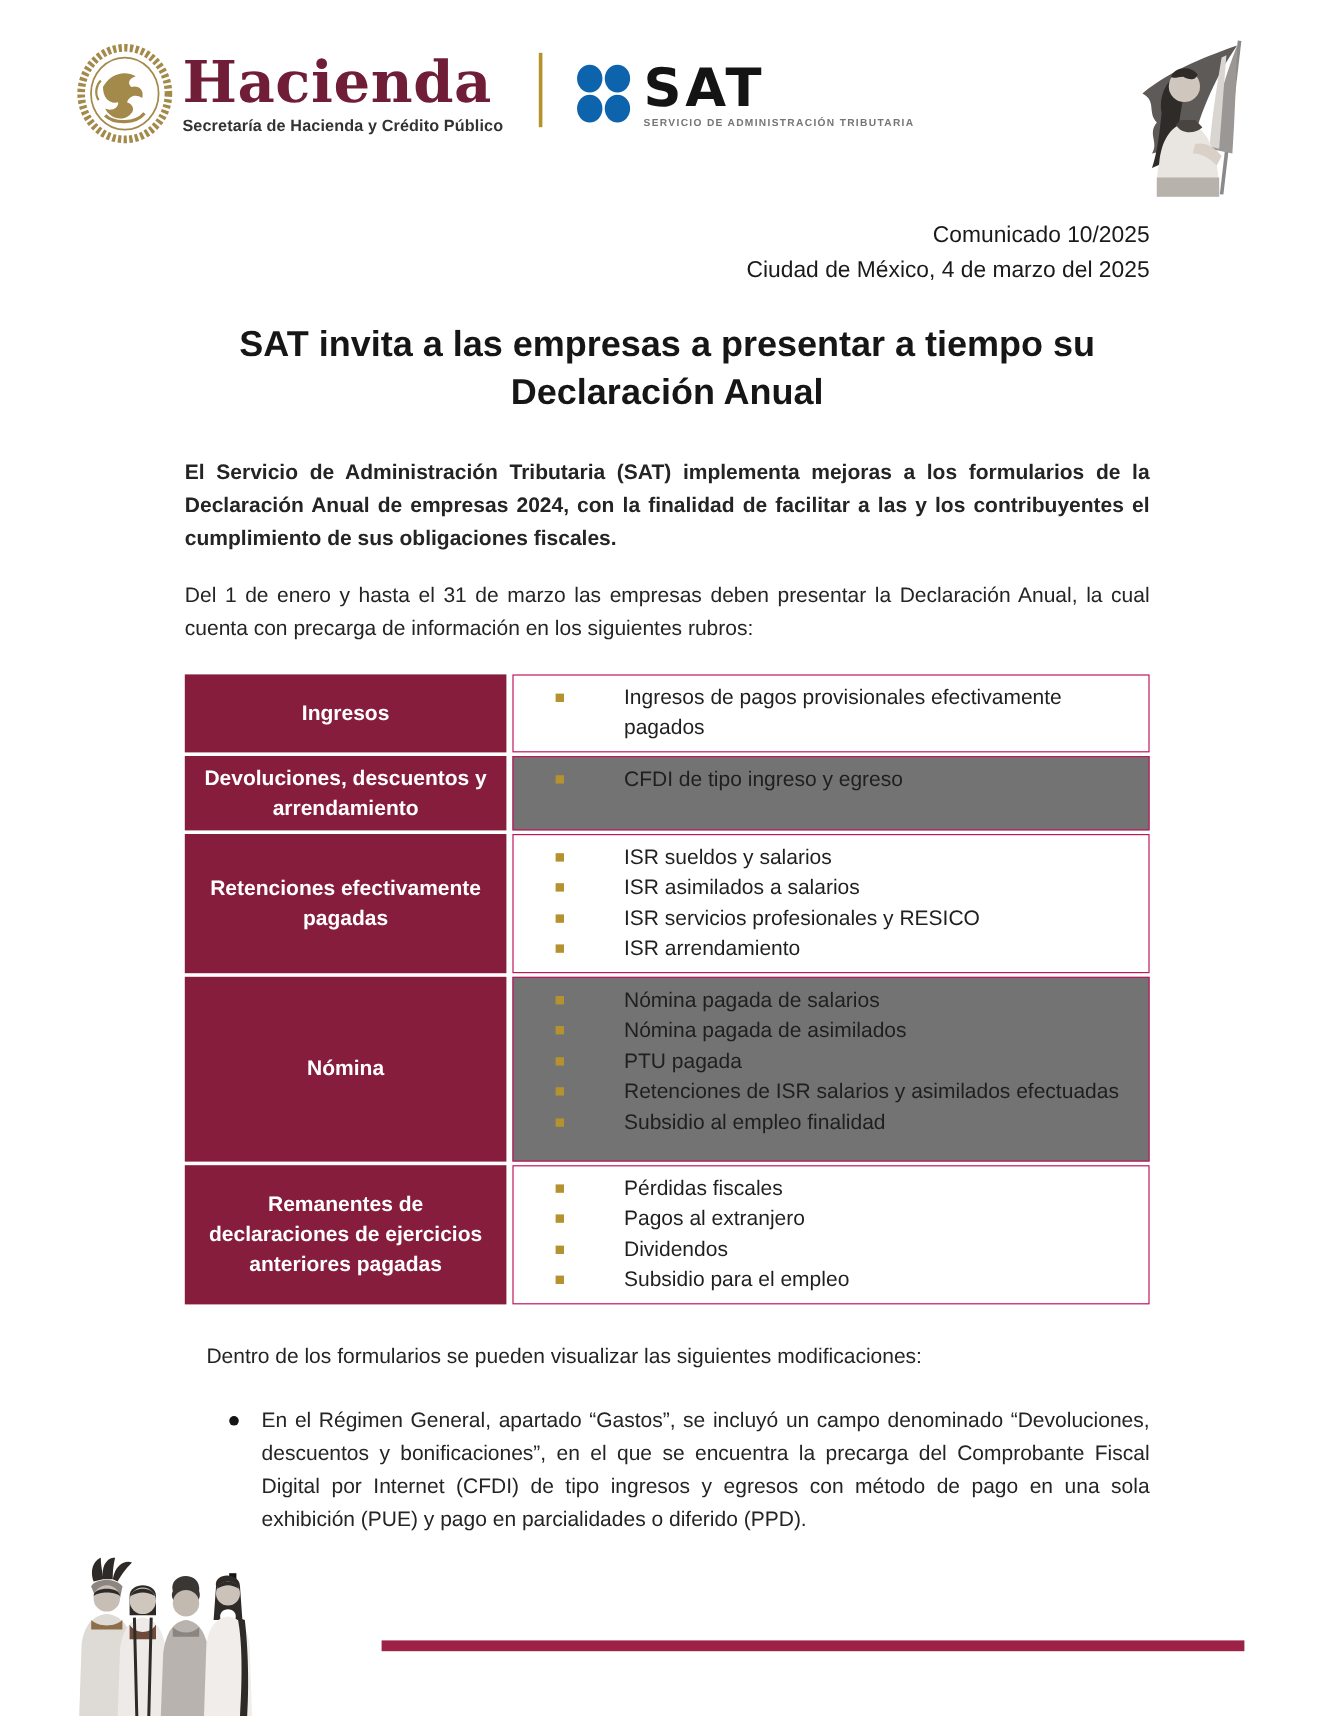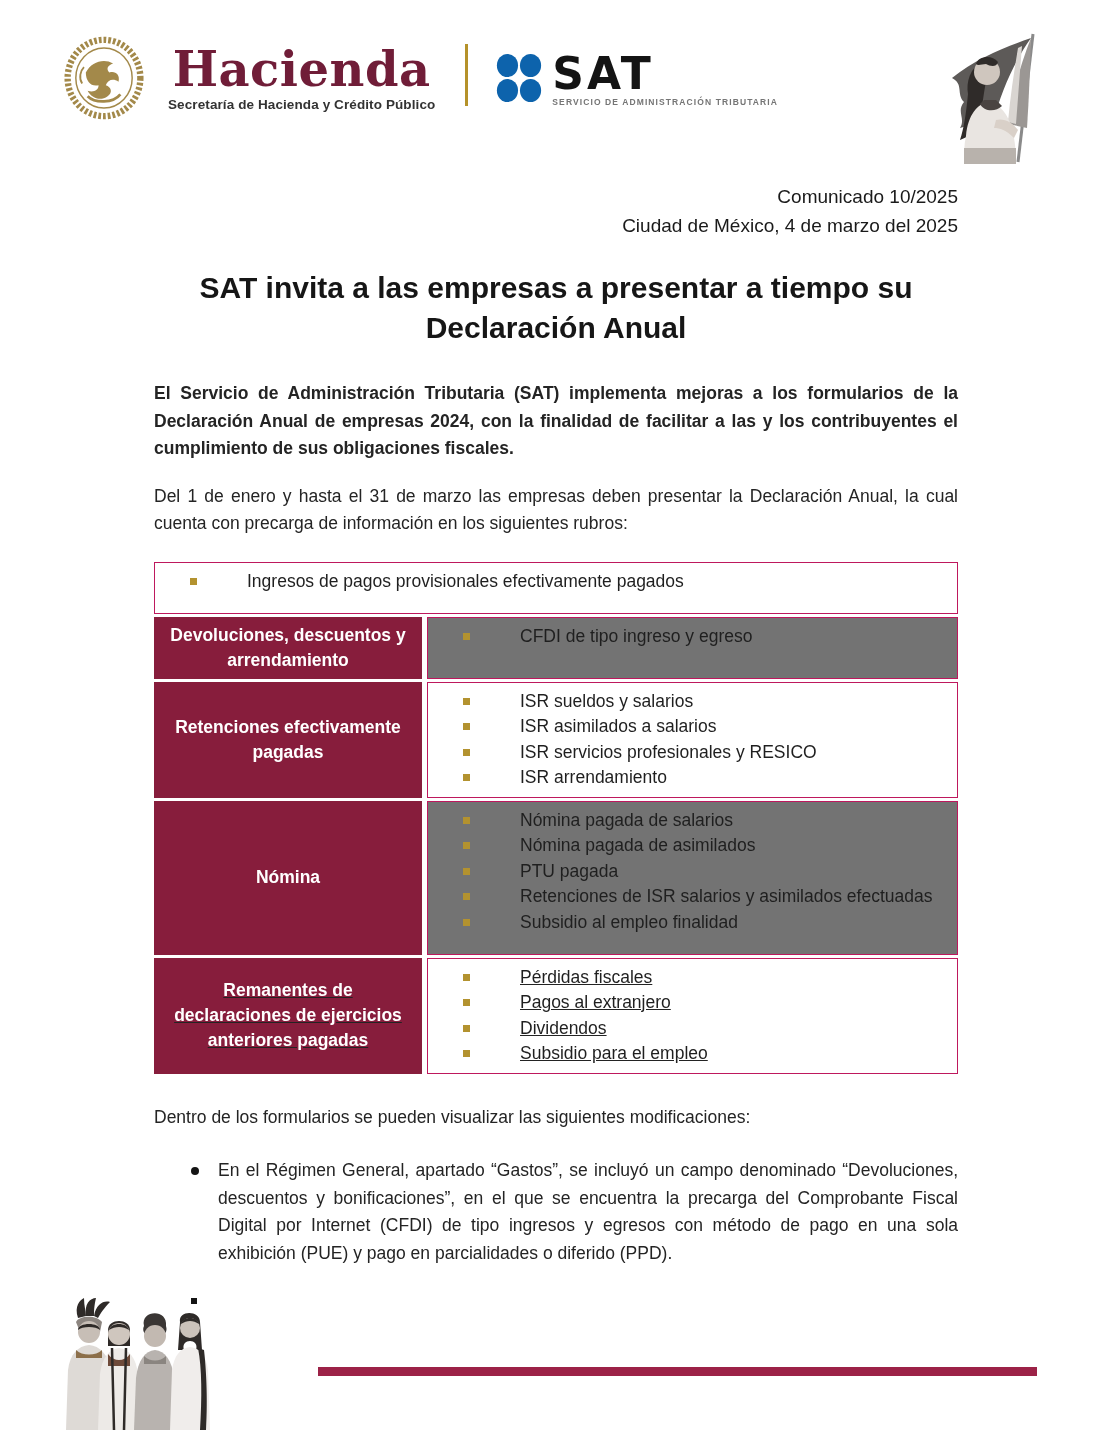--- a/index.html
+++ b/index.html
@@ -12,21 +12,21 @@
     margin: 0 auto;
     background: #ffffff;
     overflow: hidden;
     color: #232323;
   }
 
   
   .header { position: relative; padding: 34px 56px 0 64px; height: 168px; }
   .logo-row { display: flex; align-items: center; }
   .eagle-wrap { width: 80px; height: 88px; flex: 0 0 auto; }
-  .hacienda-text { margin-left: 24px; text-align: center; }
+  .hacienda-text { margin-left: 8px; }
   .hacienda-word {
     font-family: "DejaVu Serif", "Liberation Serif", serif;
     font-weight: bold; font-size: 48px; line-height: 50px;
     color: #701d38; letter-spacing: 0.5px;
   }
   .hacienda-sub {
     font-size: 13.5px; font-weight: bold; color: #333; margin-top: 3px; letter-spacing: 0.1px;
   }
   .gold-divider { width: 3px; height: 62px; background: #b5922a; margin: 0 26px 6px 30px; flex: 0 0 auto; }
   .sat-block { display: flex; align-items: flex-start; margin-top: 2px; justify-content: center; }
@@ -41,41 +41,41 @@
   
   .content { padding: 0 154px; }
   .meta { text-align: right; font-size: 19px; line-height: 29px; color: #1a1a1a; margin-top: 14px; }
   .doc-title {
     margin: 28px auto 0; max-width: 860px; text-align: center;
     font-size: 30px; line-height: 40px; font-weight: bold; color: #161616;
   }
   .para { font-size: 17.5px; line-height: 27.5px; text-align: justify; color: #242424; }
   .p1 { margin-top: 32px; font-weight: bold; }
   .p2 { margin-top: 20px; }
-  .p3 { margin-top: 30px; }
+  .p3 { margin-top: 30px; margin-left: 18px; }
 
   
   .rubros-table { margin-top: 24px; }
   .trow { display: flex; gap: 5px; margin-bottom: 3px; }
   .tleft {
     flex: 0 0 268px; background: #871d3c; color: #ffffff;
     display: flex; align-items: center; justify-content: center; text-align: center;
     font-weight: bold; font-size: 17.5px; line-height: 25px; padding: 6px 14px;
   }
   .tright {
     flex: 1 1 auto; border: 1px solid #be185d; background: #ffffff;
     padding: 6px 18px 6px 0;
   }
   .tright.shaded { background: #737373; }
   .titem { position: relative; padding-left: 92px; font-size: 17.5px; line-height: 25.5px; color: #1f1f1f; }
   .titem .sq {
     position: absolute; left: 35px; top: 9px; width: 7px; height: 7px; background: #b3922f; display: block;
   }
   .r1 { min-height: 52px; } .r2 { min-height: 52px; } .r3 { min-height: 112px; }
-  .r4 { min-height: 154px; } .r5 { min-height: 98px; text-decoration: underline; }
+  .r4 { min-height: 154px; } .r5 { min-height: 98px; }
   .r1 .tleft, .r2 .tleft, .r3 .tleft, .r4 .tleft, .r5 .tleft { min-height: inherit; }
 
   
   .mods { margin-top: 26px; }
   .mod { position: relative; padding-left: 64px; font-size: 17.5px; line-height: 27.5px; text-align: justify; color: #242424; }
   .mod + .mod { margin-top: 20px; }
   .marker { position: absolute; left: 37px; display: block; background: #141414; }
   .marker.disc { width: 8px; height: 8px; border-radius: 50%; top: 10px; }
   .marker.square { width: 6px; height: 6px; top: 11px; }
 
@@ -157,20 +157,23 @@
     </div>
 
     <h1 class="doc-title">SAT invita a las empresas a presentar a tiempo su Declaración Anual</h1>
 
     <p class="para p1">El Servicio de Administración Tributaria (SAT) implementa mejoras a los formularios de la Declaración Anual de empresas 2024, con la finalidad de facilitar a las y los contribuyentes el cumplimiento de sus obligaciones fiscales.</p>
     <p class="para p2">Del 1 de enero y hasta el 31 de marzo las empresas deben presentar la Declaración Anual, la cual cuenta con precarga de información en los siguientes rubros:</p>
 
     <div class="rubros-table">
 
       <div class="trow r1">
+        <div class="tleft">
+          <span>Ingresos</span>
+        </div>
         <div class="tright">
           <div class="titem"><span class="sq"></span><span>Ingresos de pagos provisionales efectivamente pagados</span></div>
         </div>
       </div>
 
       <div class="trow r2">
         <div class="tleft">
           <span>Devoluciones, descuentos y arrendamiento</span>
         </div>
         <div class="tright shaded">

